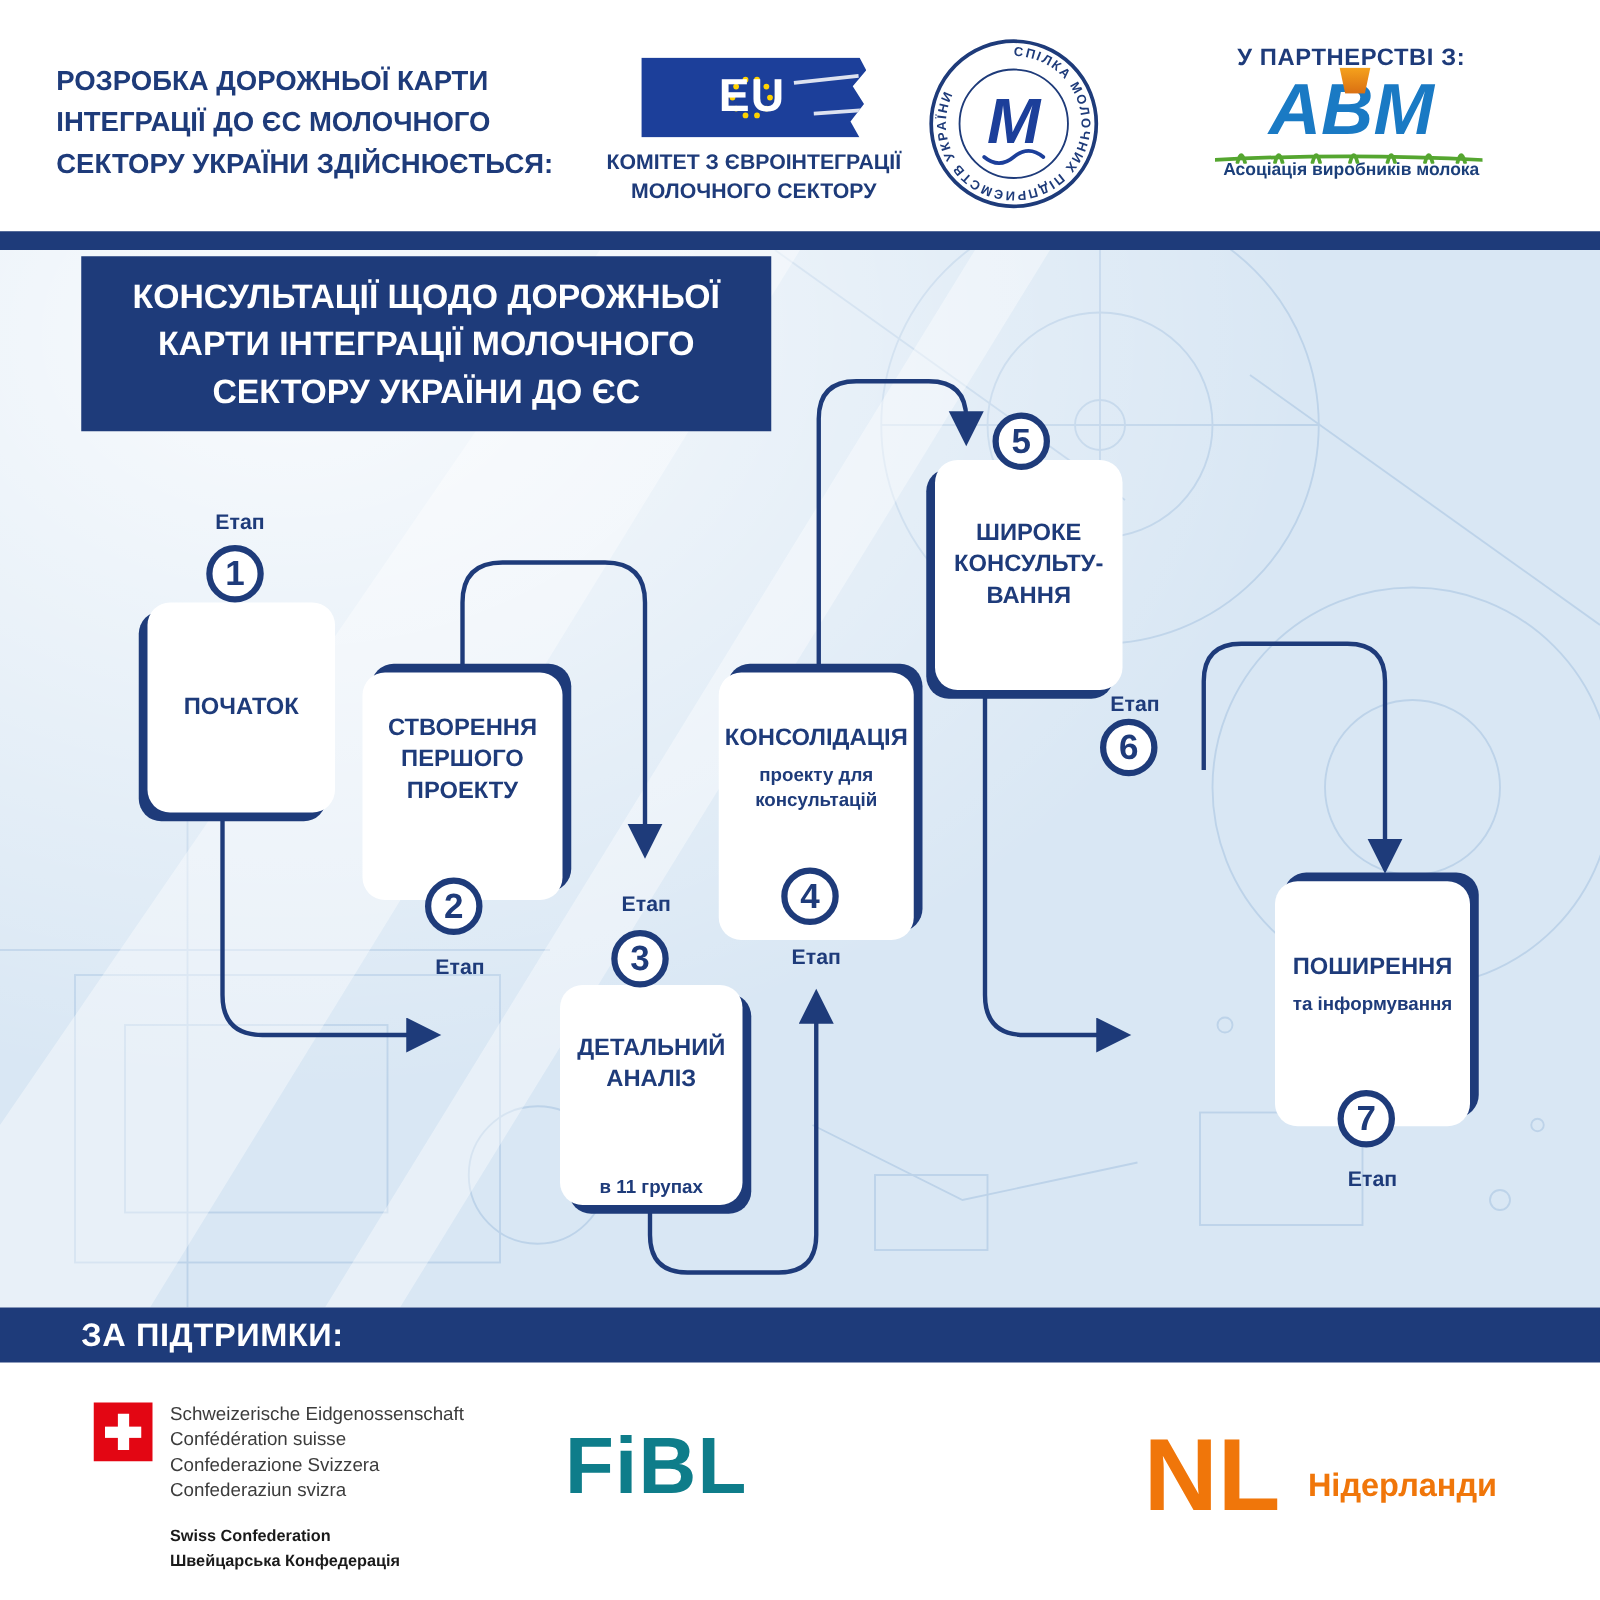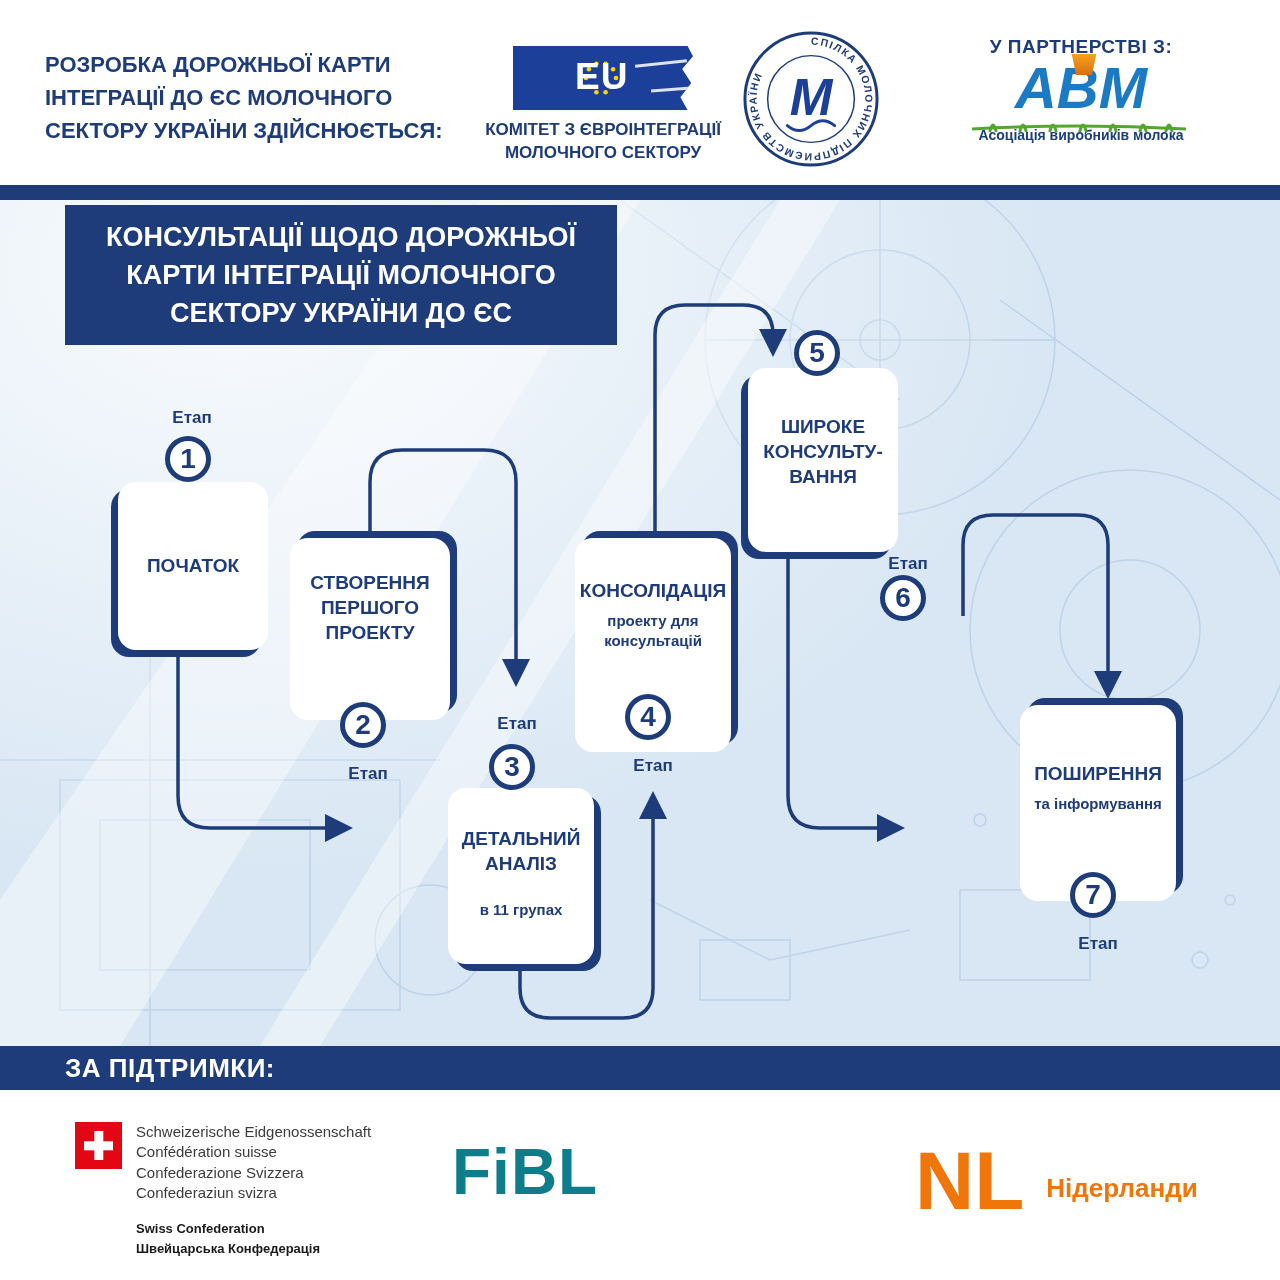--- a/index.html
+++ b/index.html
@@ -62,21 +62,21 @@
   #stage-label-1{left:160px;top:208px;width:64px;}
   #circle-1{left:165px;top:236px;}
   #card-1{left:118px;top:282px;width:150px;height:168px;justify-content:center;}
 
   #card-2{left:290px;top:338px;width:160px;height:182px;padding-top:32px;}
   #circle-2{left:340px;top:502px;}
   #stage-label-2{left:336px;top:564px;width:64px;}
 
   #stage-label-3{left:485px;top:514px;width:64px;}
   #circle-3{left:489px;top:544px;}
-  #card-3{left:448px;top:588px;width:146px;height:176px;padding-top:38px;}
+  #card-3{left:448px;top:588px;width:146px;height:176px;padding-top:38px;gap:40px;}
   #card-3 .stage-sub{margin-top:24px;}
 
   #card-4{left:575px;top:338px;width:156px;height:214px;padding-top:40px;}
   #circle-4{left:625px;top:494px;}
   #stage-label-4{left:621px;top:556px;width:64px;}
 
   #stage-label-5{left:790px;top:96px;width:64px;}
   #circle-5{left:794px;top:130px;}
   #card-5{left:748px;top:168px;width:150px;height:184px;padding-top:46px;}
 

